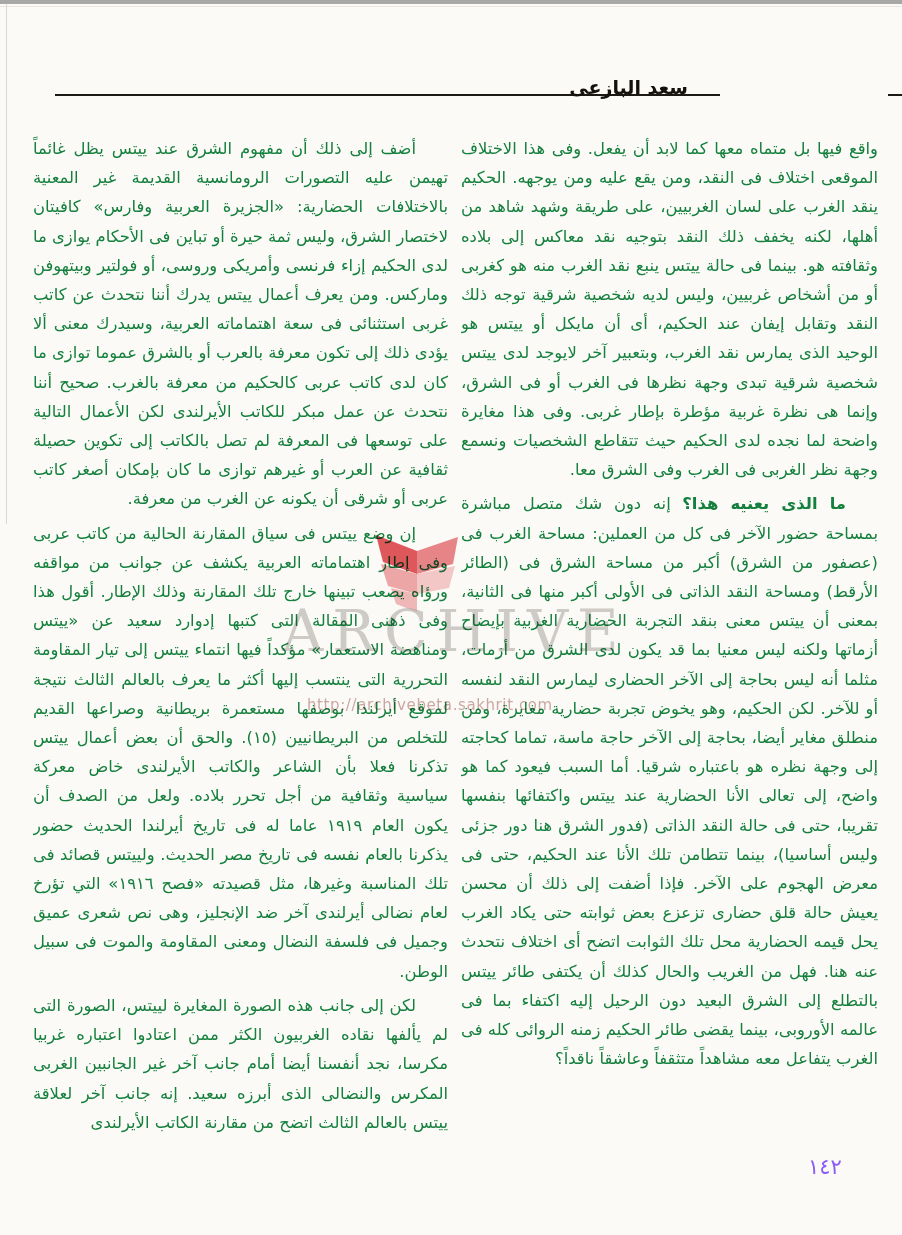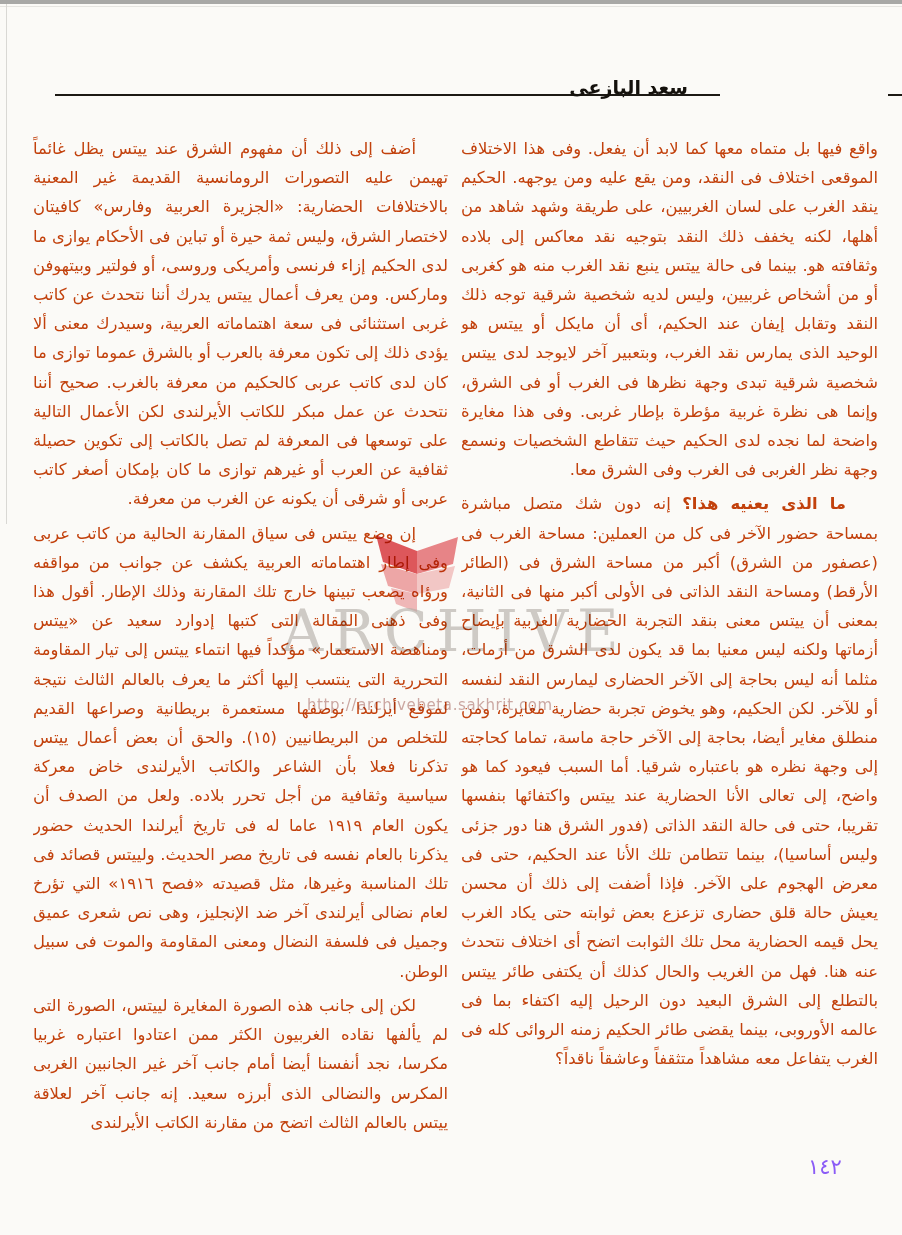--- a/index.html
+++ b/index.html
@@ -24,21 +24,21 @@
     letter-spacing:0;color:#14110c;
   }
   .header-rule{position:absolute;top:94px;left:55px;width:665px;height:2px;background:#1c1914;}
   .header-rule-right{position:absolute;top:94px;left:888px;width:14px;height:2px;background:#1c1914;}
 
   
   .col{
     position:absolute;top:134px;height:1000px;overflow:hidden;
     direction:rtl;text-align:justify;
     font-size:16.4px;line-height:29.2px;
-    color:#c2410c;
+    color:#15803d;
   }
   .col-right{left:461px;width:417px;}
   .col-left{left:33px;width:415px;}
   .col p{margin:0 0 5px 0;text-indent:32px;}
   .col-right p:first-child{text-indent:0;}
   .paragraph-lead{font-weight:bold;margin-top:24px;}
 
   
   .watermark{position:absolute;top:0;left:0;width:760px;height:1235px;pointer-events:none;mix-blend-mode:multiply;}
   .wm-logo{position:absolute;left:370px;top:534px;width:94px;height:82px;opacity:.88;}

